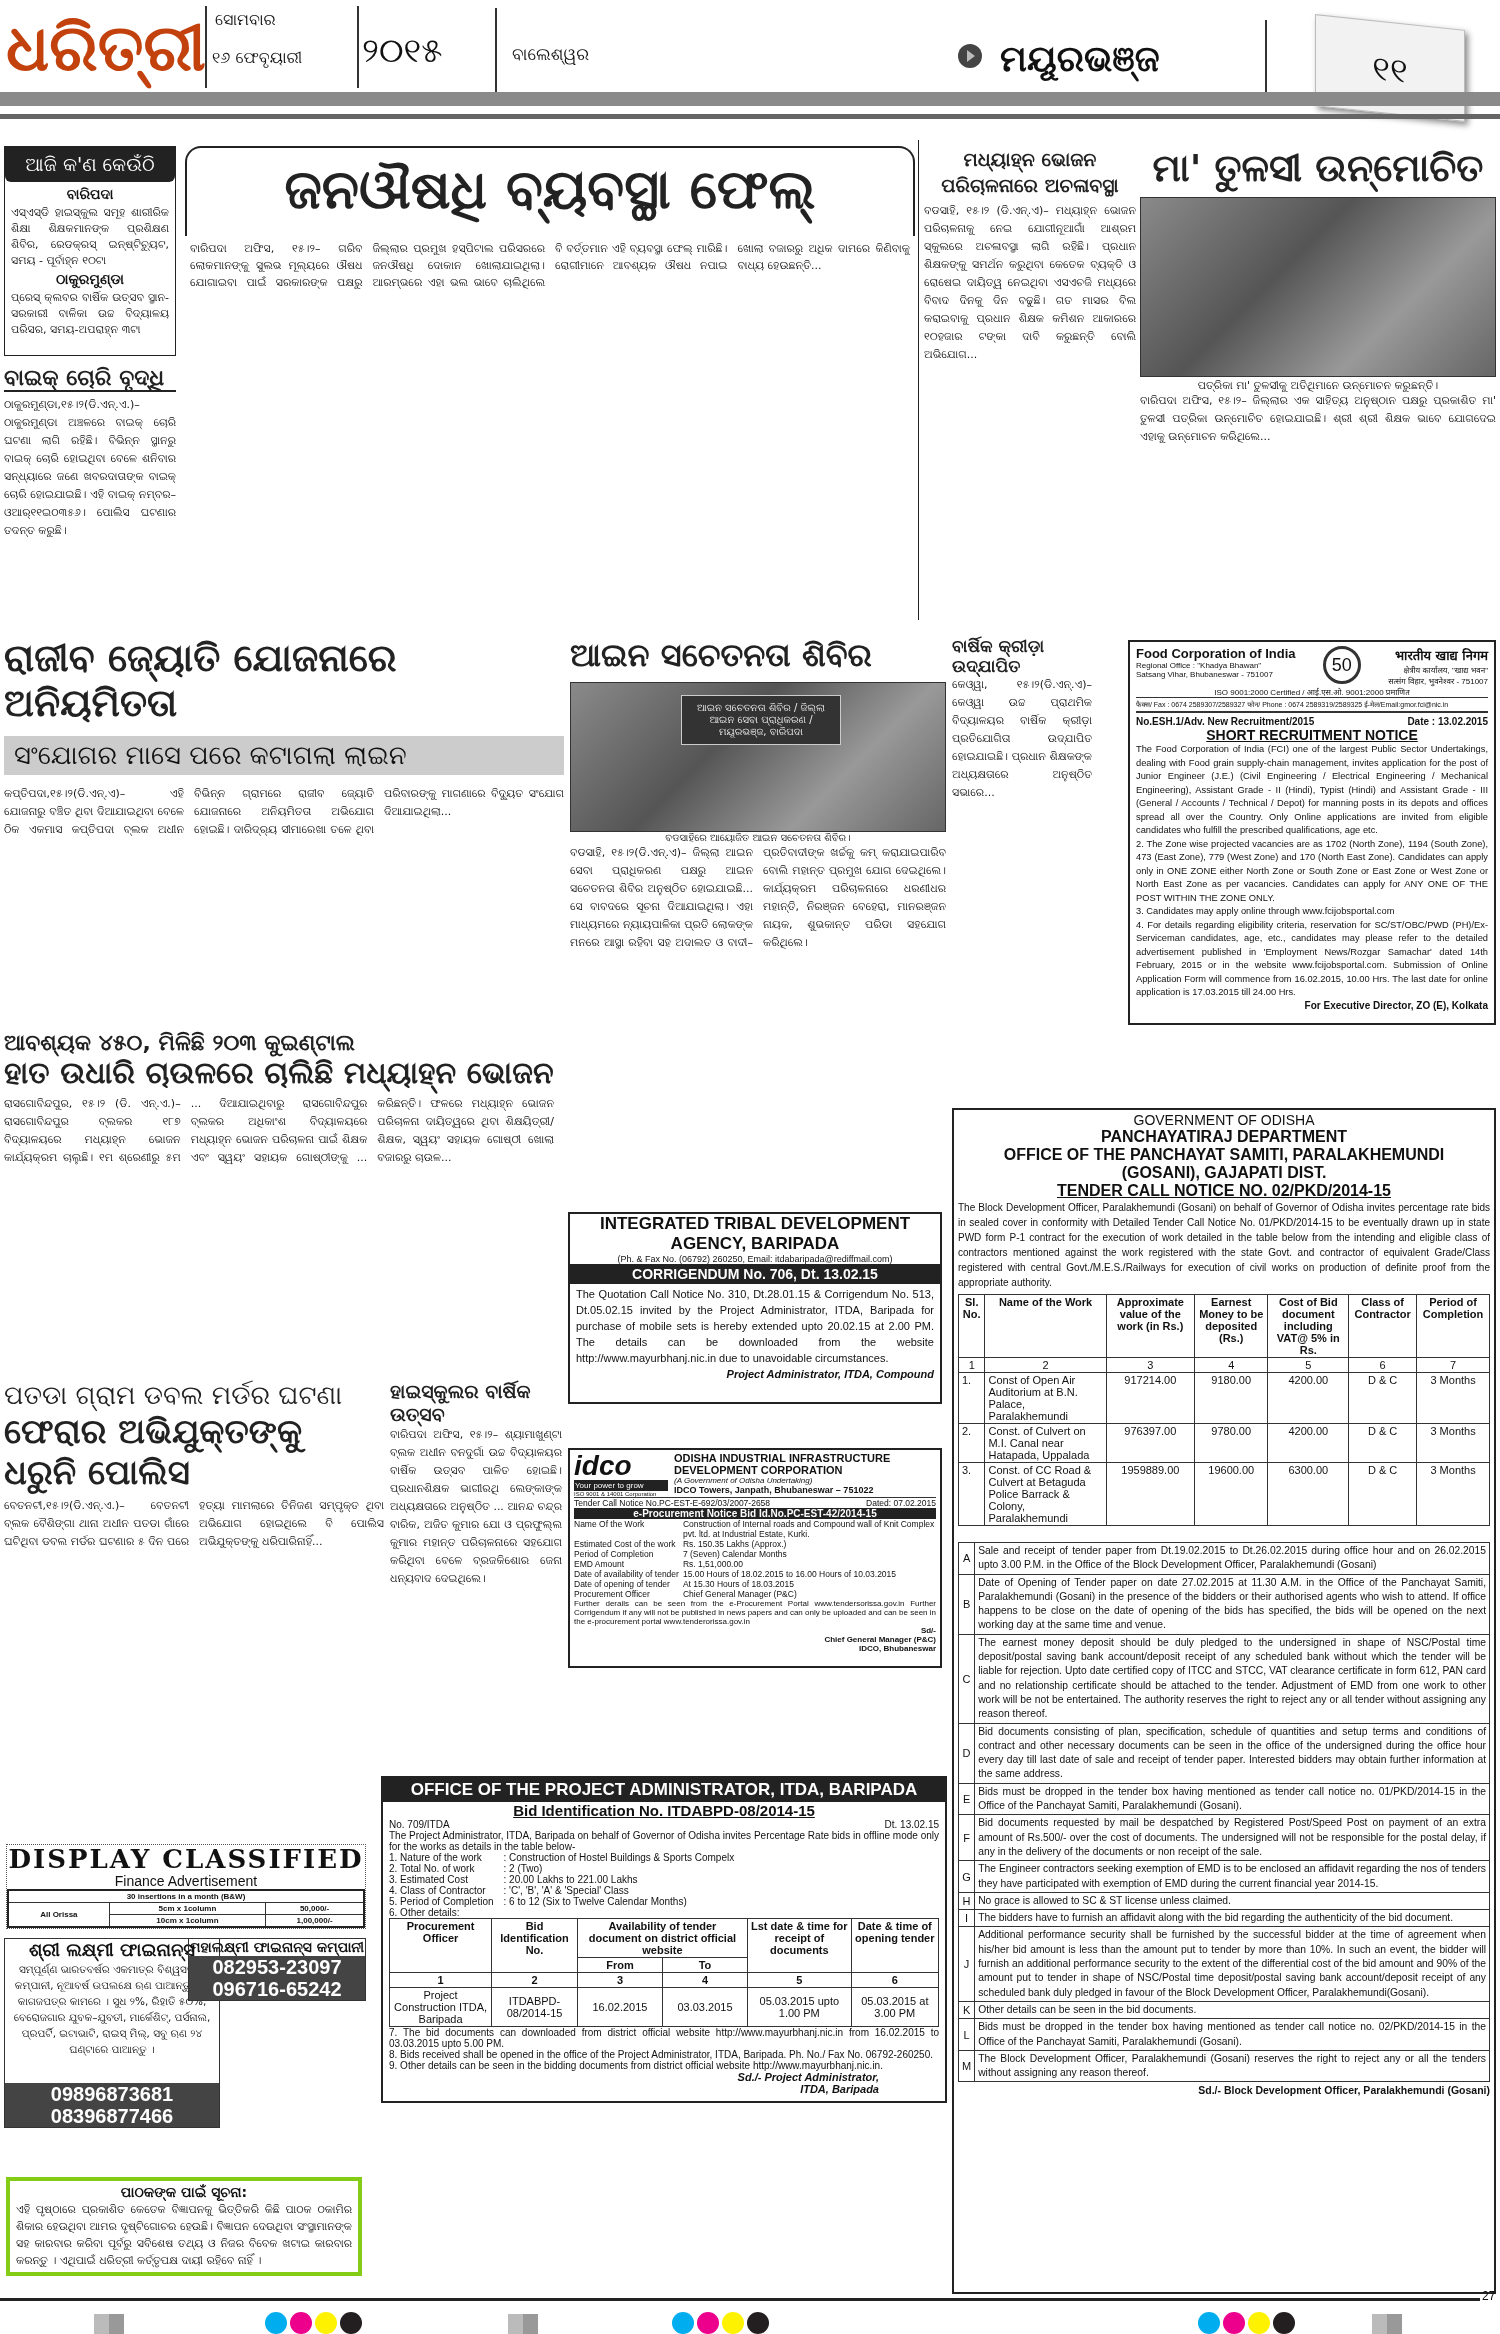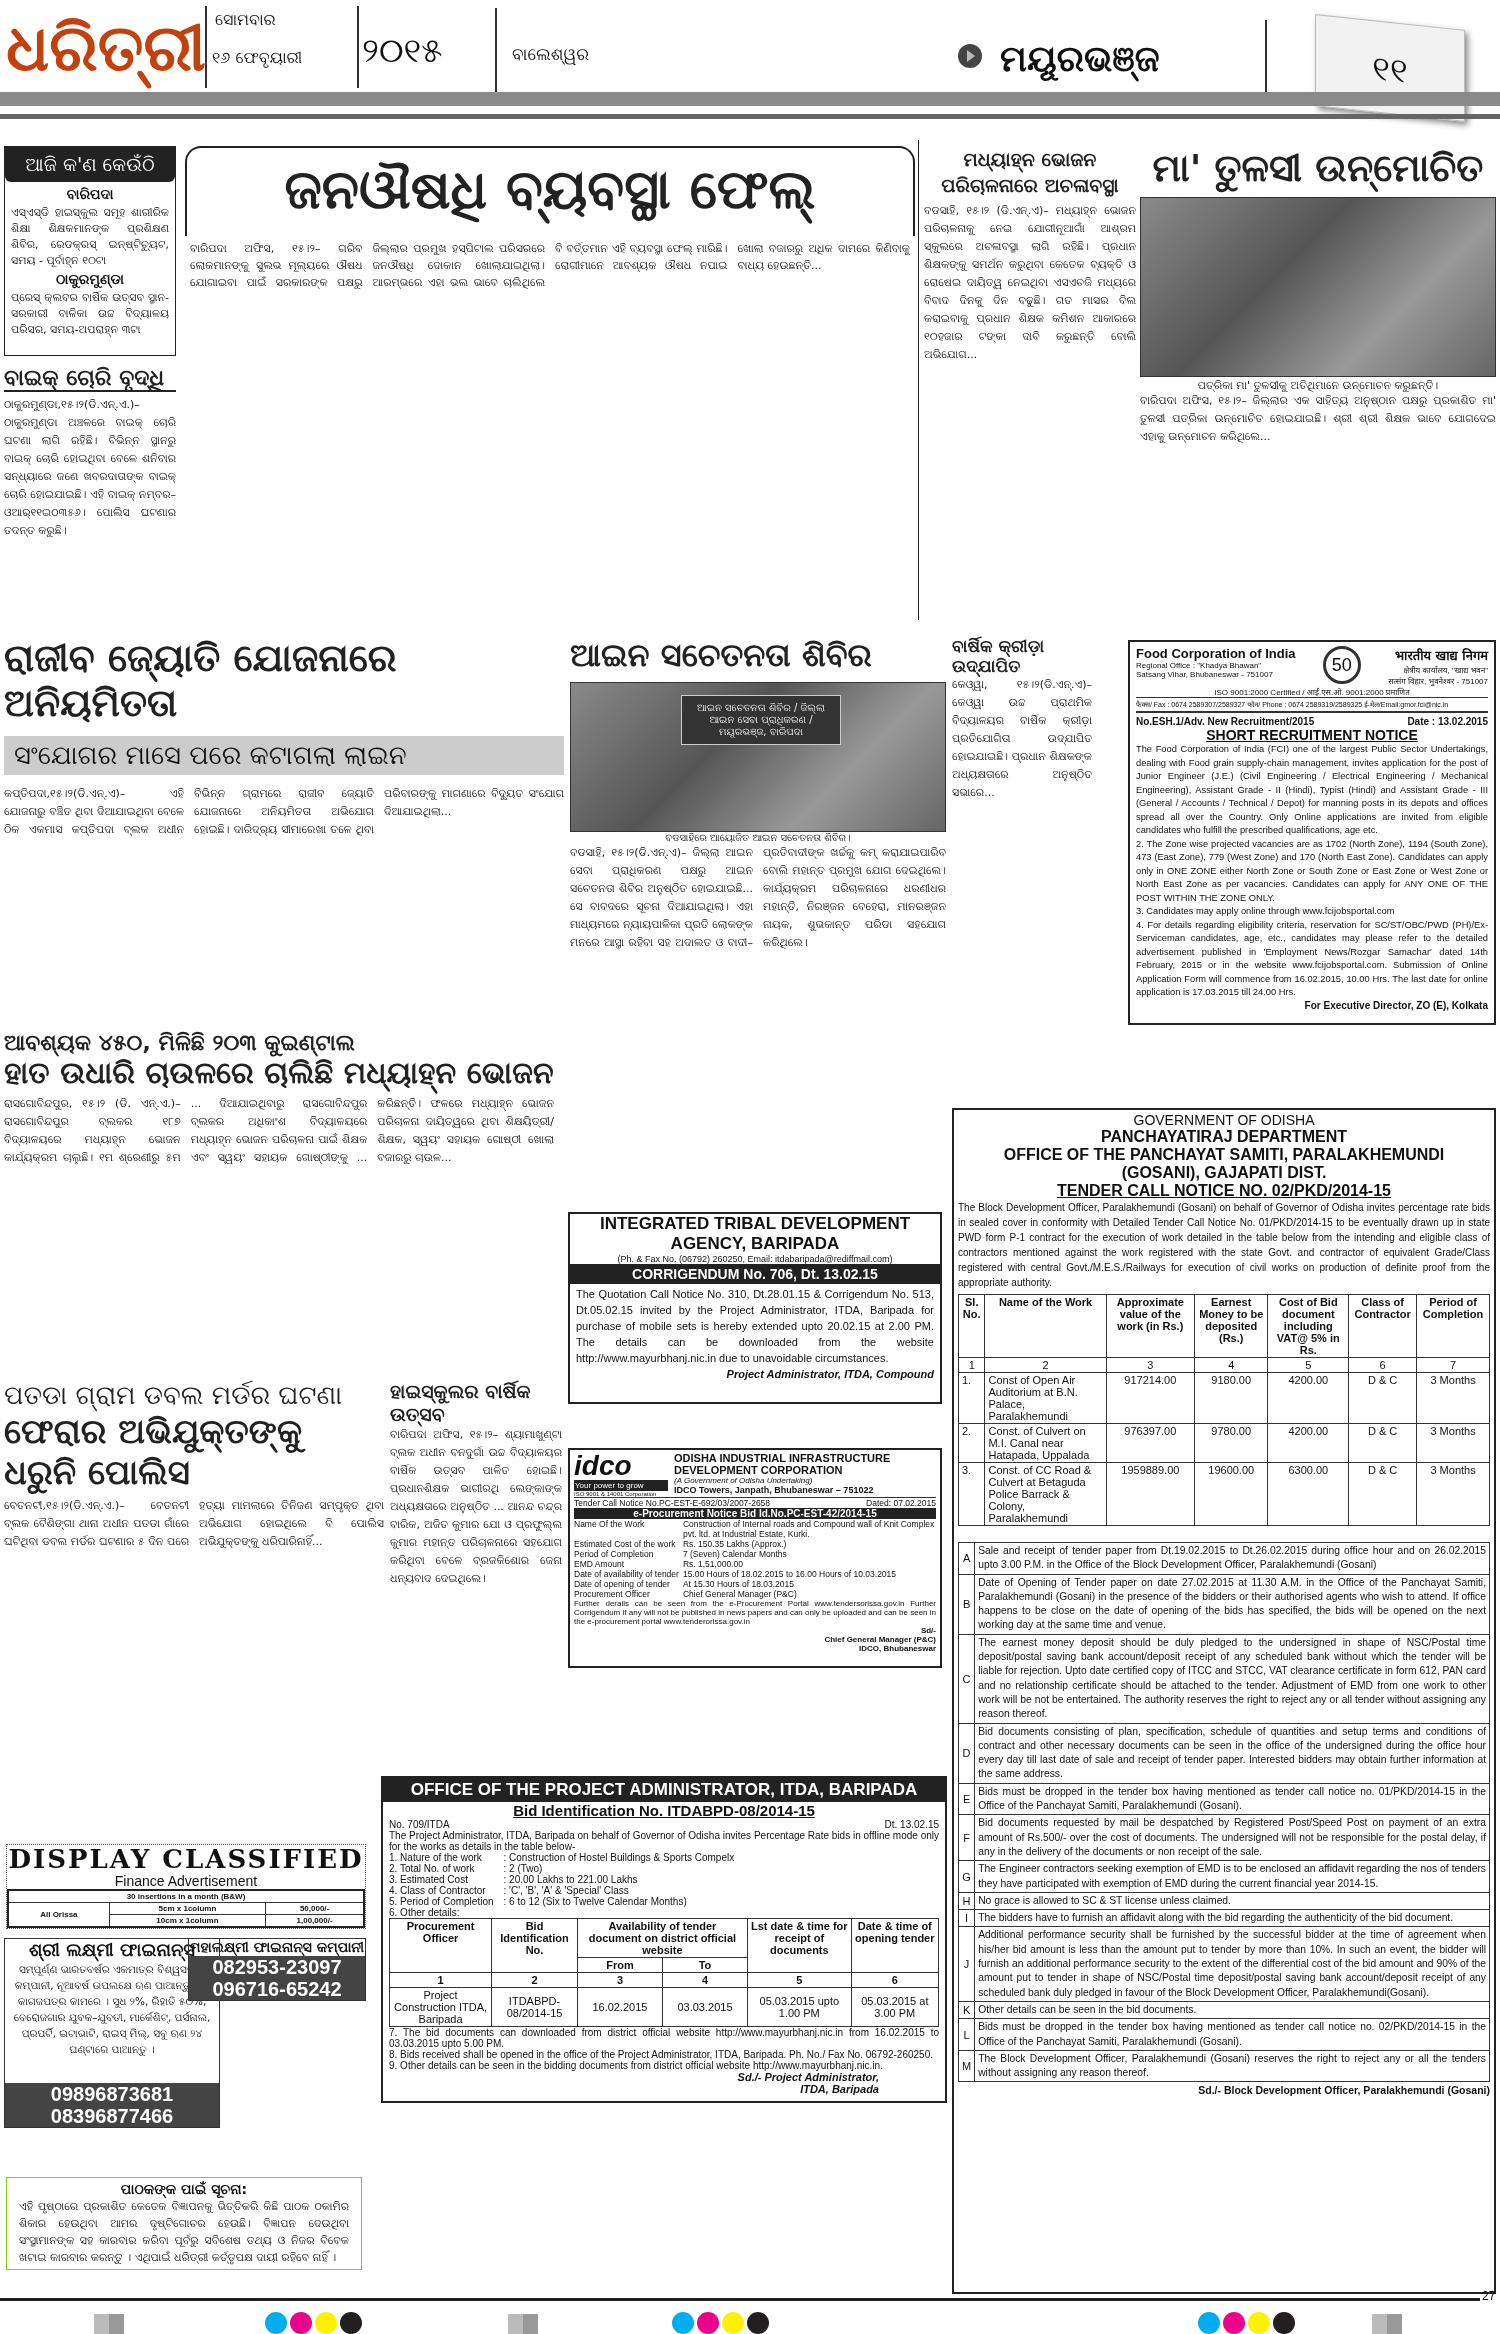--- a/index.html
+++ b/index.html
@@ -323,21 +323,21 @@
 </div>
 
 <div class="abs" style="left:188px;top:1938px;width:178px;border:1px solid #333">
   <div style="font-size:14px;font-weight:bold;text-align:center">ମହାଲକ୍ଷ୍ମୀ ଫାଇନାନ୍ସ କମ୍ପାନୀ</div>
   <div style="background:#444;color:#fff;font-size:20px;font-weight:bold;text-align:center;font-family:'Liberation Sans',sans-serif;line-height:22px">
     <div>082953-23097</div>
     <div>096716-65242</div>
   </div>
 </div>
 
-<div class="abs" style="left:6px;top:2177px;width:356px;border:1px solid #84cc16;padding:3px 12px">
+<div class="abs" style="left:6px;top:2177px;width:356px;border:4px solid #84cc16;padding:3px 6px">
   <div style="font-size:14px;font-weight:bold;text-align:center">ପାଠକଙ୍କ ପାଇଁ ସୂଚନା:</div>
   <div class="od" style="font-size:11px;line-height:17px">ଏହି ପୃଷ୍ଠାରେ ପ୍ରକାଶିତ କେତେକ ବିଜ୍ଞାପନକୁ ଭିତ୍ତିକରି କିଛି ପାଠକ ଠକାମିର ଶିକାର ହେଉଥିବା ଆମର ଦୃଷ୍ଟିଗୋଚର ହେଉଛି। ବିଜ୍ଞାପନ ଦେଉଥିବା ସଂସ୍ଥାମାନଙ୍କ ସହ କାରବାର କରିବା ପୂର୍ବରୁ ସବିଶେଷ ତଥ୍ୟ ଓ ନିଜର ବିବେକ ଖଟାଇ କାରବାର କରନ୍ତୁ । ଏଥିପାଇଁ ଧରିତ୍ରୀ କର୍ତ୍ତୃପକ୍ଷ ଦାୟୀ ରହିବେ ନାହିଁ ।</div>
 </div>
 
 <div class="abs box en" style="left:952px;top:1108px;width:544px;height:1186px;padding:2px 4px;font-size:10px">
   <div style="text-align:center;font-size:14px">GOVERNMENT OF ODISHA</div>
   <div style="text-align:center;font-size:16px;font-weight:bold">PANCHAYATIRAJ DEPARTMENT</div>
   <div style="text-align:center;font-size:16px;font-weight:bold;padding:0 30px">OFFICE OF THE PANCHAYAT SAMITI, PARALAKHEMUNDI (GOSANI), GAJAPATI DIST.</div>
   <div style="text-align:center;font-size:16px;font-weight:bold;text-decoration:underline">TENDER CALL NOTICE NO. 02/PKD/2014-15</div>
   <div style="text-align:justify;font-size:10px;line-height:15px">The Block Development Officer, Paralakhemundi (Gosani) on behalf of Governor of Odisha invites percentage rate bids in sealed cover in conformity with Detailed Tender Call Notice No. 01/PKD/2014-15 to be eventually drawn up in state PWD form P-1 contract for the execution of work detailed in the table below from the intending and eligible class of contractors mentioned against the work registered with the state Govt. and contractor of equivalent Grade/Class registered with central Govt./M.E.S./Railways for execution of civil works on production of definite proof from the appropriate authority.</div>

